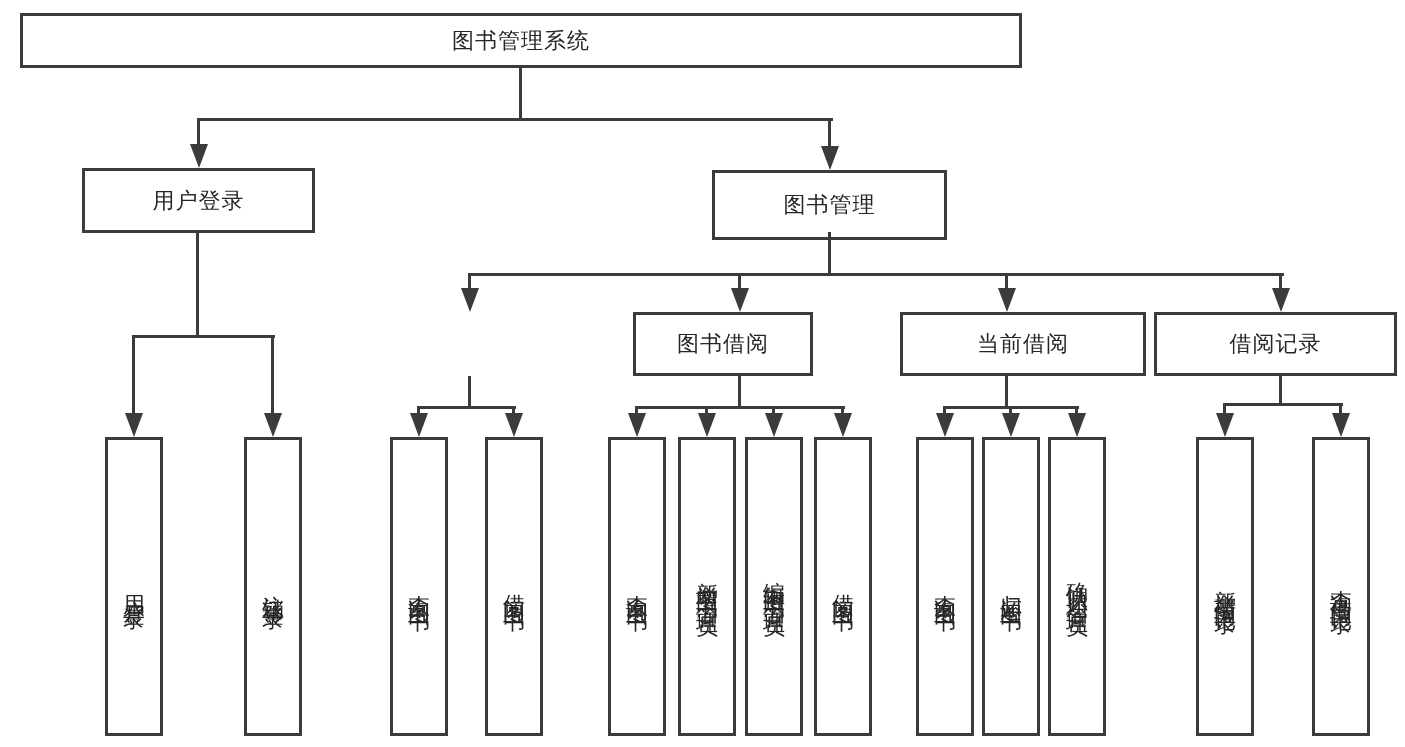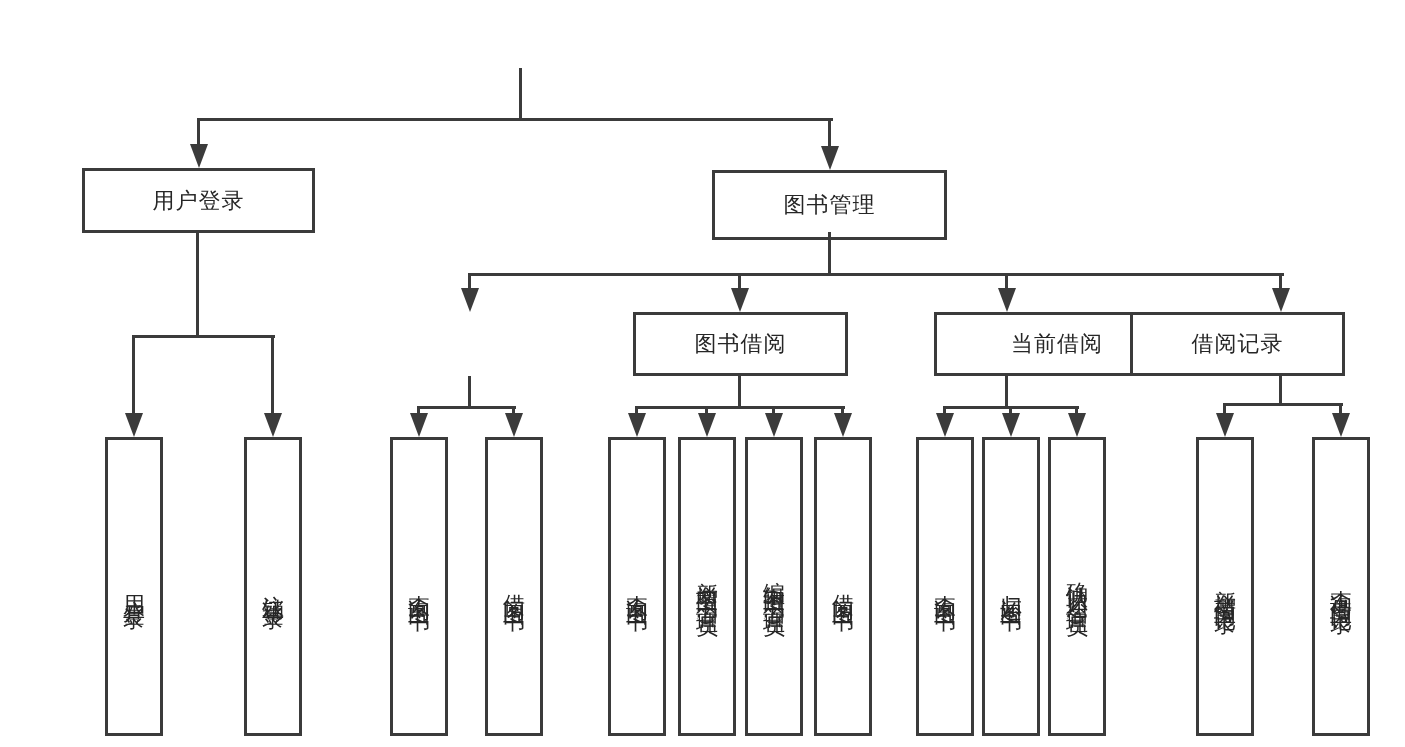--- a/index.html
+++ b/index.html
@@ -54,20 +54,23 @@
     letter-spacing: 1px;
     text-shadow: 1px 1px 0 #ffffff, -1px -1px 0 #ffffff;
     white-space: nowrap;
   }
 </style>
 </head>
 <body>
 
 <div class="canvas">
 
+  <div class="hbox" style="left:20px;top:13px;width:1002px;height:55px">
+    <span class="lbl">图书管理系统</span>
+  </div>
 
   <div class="lv" style="left:519px;top:68px;height:50px"></div>
   <div class="lh" style="left:197px;top:118px;width:636px"></div>
   <div class="lv" style="left:197px;top:118px;height:32px"></div>
   <div class="ah" style="left:190px;top:144px"></div>
   <div class="lv" style="left:828px;top:118px;height:34px"></div>
   <div class="ah" style="left:821px;top:146px"></div>
 
   <div class="hbox" style="left:82px;top:168px;width:233px;height:65px">
     <span class="lbl">用户登录</span>
@@ -87,27 +90,27 @@
   <div class="lh" style="left:468px;top:273px;width:816px"></div>
   <div class="lv" style="left:468px;top:273px;height:21px"></div>
   <div class="ah" style="left:461px;top:288px"></div>
   <div class="lv" style="left:738px;top:273px;height:21px"></div>
   <div class="ah" style="left:731px;top:288px"></div>
   <div class="lv" style="left:1005px;top:273px;height:21px"></div>
   <div class="ah" style="left:998px;top:288px"></div>
   <div class="lv" style="left:1279px;top:273px;height:21px"></div>
   <div class="ah" style="left:1272px;top:288px"></div>
 
-  <div class="hbox" style="left:633px;top:312px;width:215px;height:64px">
+  <div class="hbox" style="left:633px;top:312px;width:180px;height:64px">
     <span class="lbl">图书借阅</span>
   </div>
-  <div class="hbox" style="left:934px;top:312px;width:246px;height:64px">
+  <div class="hbox" style="left:900px;top:312px;width:246px;height:64px">
     <span class="lbl">当前借阅</span>
   </div>
-  <div class="hbox" style="left:1130px;top:312px;width:215px;height:64px">
+  <div class="hbox" style="left:1154px;top:312px;width:243px;height:64px">
     <span class="lbl">借阅记录</span>
   </div>
 
   <div class="lv" style="left:468px;top:376px;height:30px"></div>
   <div class="lh" style="left:417px;top:406px;width:99px"></div>
   <div class="lv" style="left:417px;top:406px;height:13px"></div>
   <div class="ah" style="left:410px;top:413px"></div>
   <div class="lv" style="left:512px;top:406px;height:13px"></div>
   <div class="ah" style="left:505px;top:413px"></div>
 

